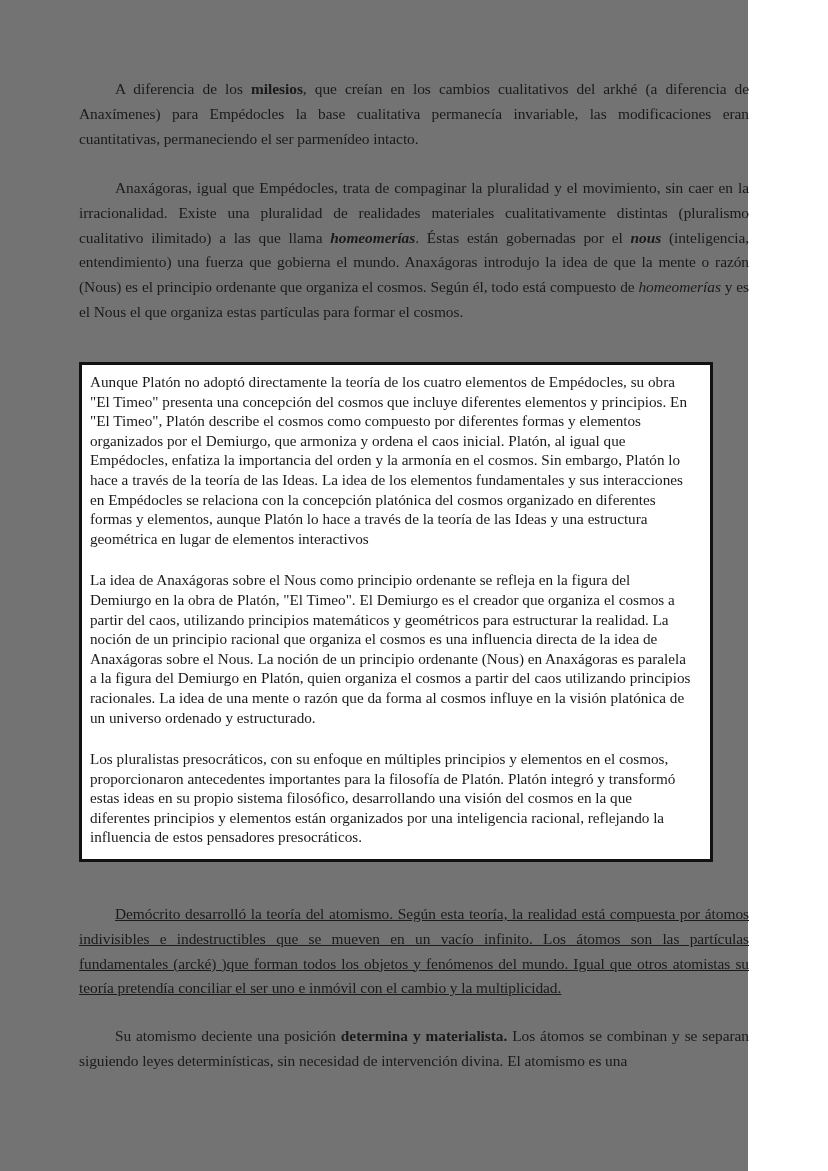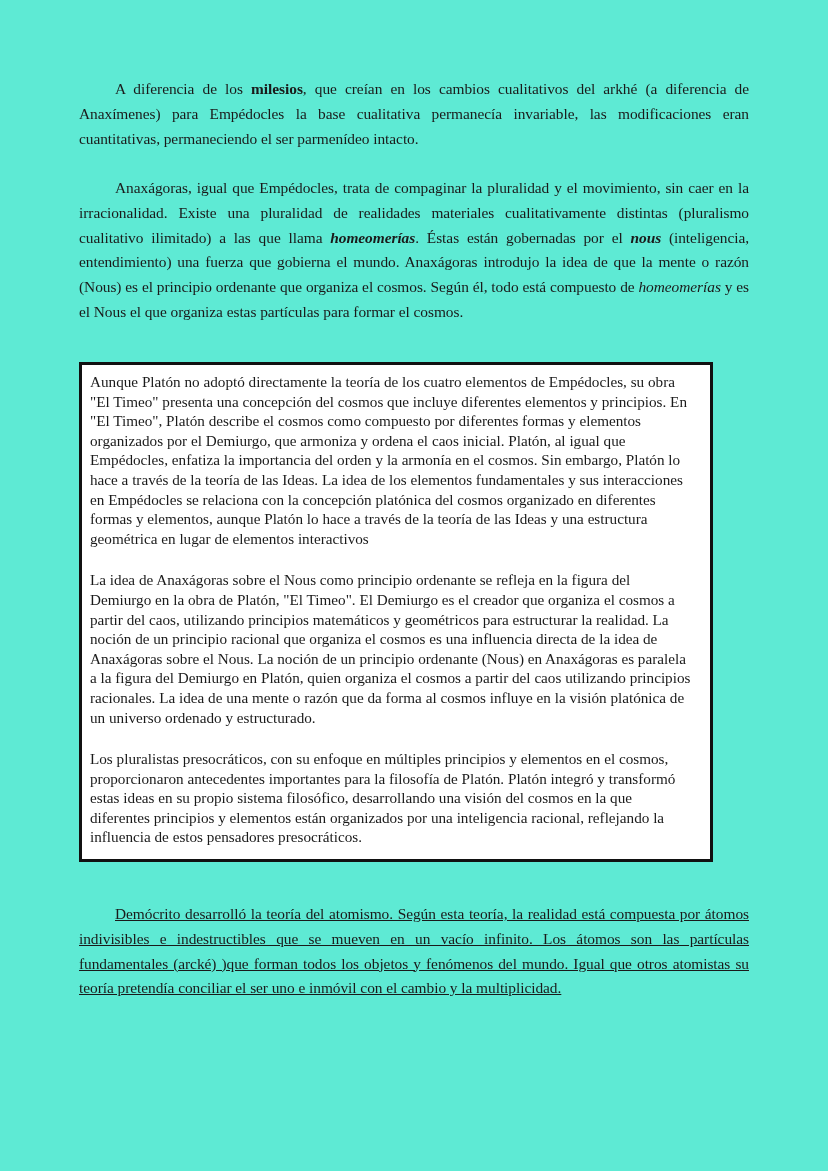--- a/index.html
+++ b/index.html
@@ -1,17 +1,17 @@
 <!DOCTYPE html>
 <html><head>
 <meta charset="utf-8">
 <style>
   html, body { margin: 0; padding: 0; background: #ffffff; }
   body { width: 828px; height: 1171px; position: relative; overflow: hidden; color: #1a1a1a; }
-  .page { position: absolute; left: 0; top: 0; width: 828px; height: 1171px; background: #5eead4; }
+  .page { position: absolute; left: 0; top: 0; width: 748px; height: 1171px; background: #737373; }
   .para {
     position: absolute; left: 79px; width: 670px;
     font-family: "Liberation Serif", serif; font-size: 15.4px; line-height: 24.8px;
     text-align: justify; margin: 0; letter-spacing: -0.05px;
   }
   .para .ind { display: inline-block; width: 36px; }
   .p1 { top: 77px; }
   .p2 { top: 176px; }
   .p3 { top: 902px; text-decoration: underline; }
   .p4 { top: 1024px; }
@@ -38,14 +38,15 @@
   <p class="para p2"><span class="ind"></span><span>Anaxágoras, igual que Empédocles, trata de compaginar la pluralidad y el movimiento, sin caer en la irracionalidad. Existe una pluralidad de realidades materiales cualitativamente distintas (pluralismo cualitativo ilimitado) a las que llama </span><b><i>homeomerías</i></b><span>. Éstas están gobernadas por el </span><b><i>nous</i></b><span> (inteligencia, entendimiento) una fuerza que gobierna el mundo. Anaxágoras introdujo la idea de que la mente o razón (Nous) es el principio ordenante que organiza el cosmos. Según él, todo está compuesto de </span><i>homeomerías</i><span> y es el Nous el que organiza estas partículas para formar el cosmos.</span></p>
 
   <div class="box">
     <p class="box-p">Aunque Platón no adoptó directamente la teoría de los cuatro elementos de Empédocles, su obra "El Timeo" presenta una concepción del cosmos que incluye diferentes elementos y principios. En "El Timeo", Platón describe el cosmos como compuesto por diferentes formas y elementos organizados por el Demiurgo, que armoniza y ordena el caos inicial. Platón, al igual que Empédocles, enfatiza la importancia del orden y la armonía en el cosmos. Sin embargo, Platón lo hace a través de la teoría de las Ideas. La idea de los elementos fundamentales y sus interacciones en Empédocles se relaciona con la concepción platónica del cosmos organizado en diferentes formas y elementos, aunque Platón lo hace a través de la teoría de las Ideas y una estructura geométrica en lugar de elementos interactivos</p>
     <p class="box-p">La idea de Anaxágoras sobre el Nous como principio ordenante se refleja en la figura del Demiurgo en la obra de Platón, "El Timeo". El Demiurgo es el creador que organiza el cosmos a partir del caos, utilizando principios matemáticos y geométricos para estructurar la realidad. La noción de un principio racional que organiza el cosmos es una influencia directa de la idea de Anaxágoras sobre el Nous. La noción de un principio ordenante (Nous) en Anaxágoras es paralela a la figura del Demiurgo en Platón, quien organiza el cosmos a partir del caos utilizando principios racionales. La idea de una mente o razón que da forma al cosmos influye en la visión platónica de un universo ordenado y estructurado.</p>
     <p class="box-p">Los pluralistas presocráticos, con su enfoque en múltiples principios y elementos en el cosmos, proporcionaron antecedentes importantes para la filosofía de Platón. Platón integró y transformó estas ideas en su propio sistema filosófico, desarrollando una visión del cosmos en la que diferentes principios y elementos están organizados por una inteligencia racional, reflejando la influencia de estos pensadores presocráticos.</p>
   </div>
 
   <p class="para p3"><span class="ind"></span><span>Demócrito desarrolló la teoría del atomismo. Según esta teoría, la realidad está compuesta por átomos indivisibles e indestructibles que se mueven en un vacío infinito. Los átomos son las partículas fundamentales (arcké) )que forman todos los objetos y fenómenos del mundo. Igual que otros atomistas su teoría pretendía conciliar el ser uno e inmóvil con el cambio y la multiplicidad.</span></p>
 
+  <p class="para p4"><span class="ind"></span><span>Su atomismo deciente una posición </span><b>determina y  materialista.</b><span> Los átomos se combinan y se separan siguiendo leyes determinísticas, sin necesidad de intervención divina. El atomismo es una</span></p>
 
 </div>
 
 </body></html>

